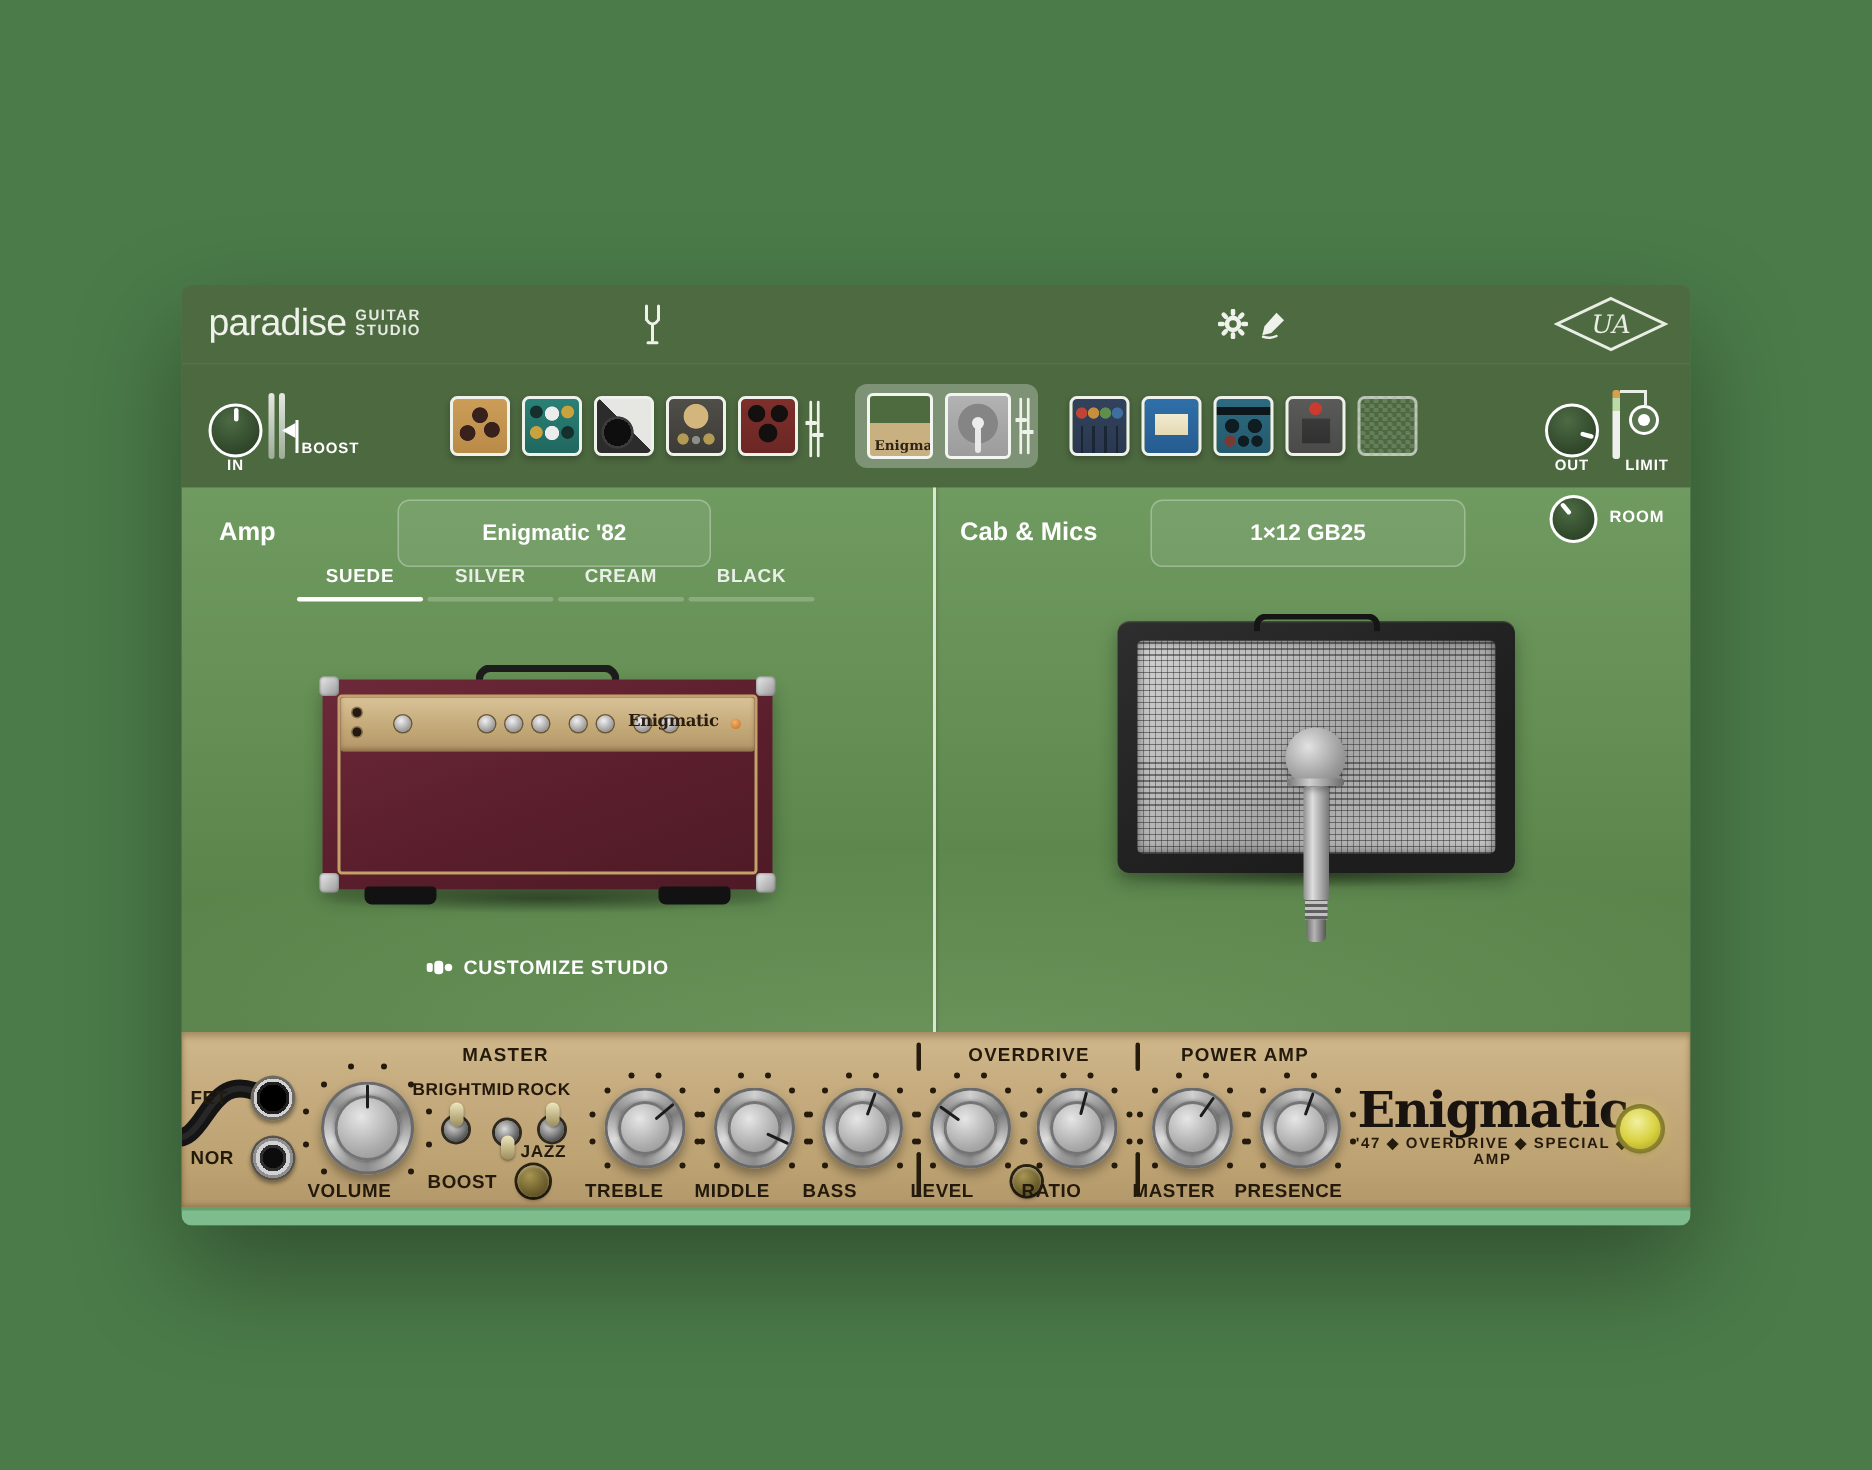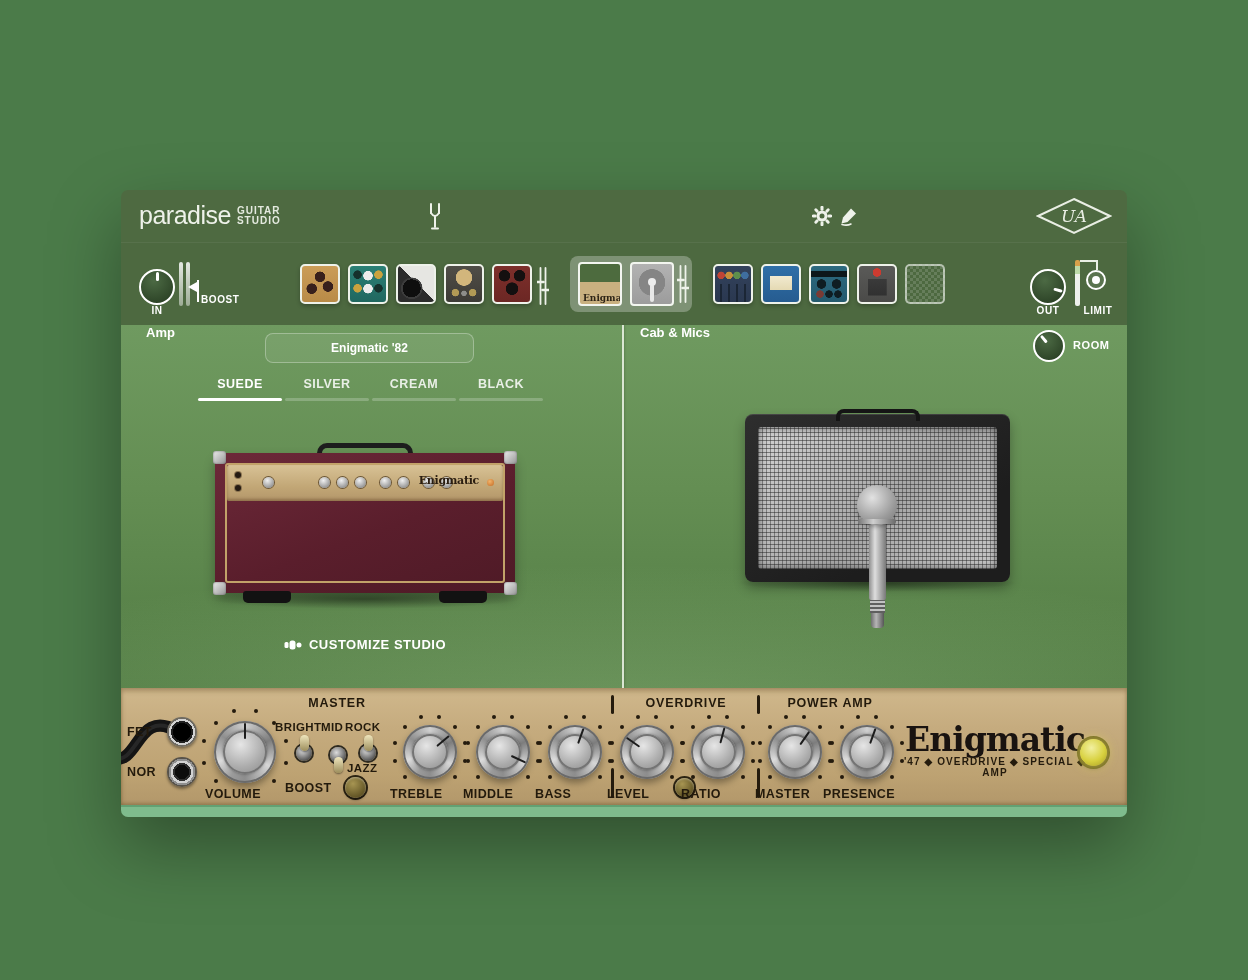--- a/index.html
+++ b/index.html
@@ -49,22 +49,22 @@
   .r4{background:radial-gradient(circle at 50% 18%,#cc3b30 0 4px,transparent 4.5px),linear-gradient(#3a3a3a,#313131) 50% 68%/52% 46% no-repeat,linear-gradient(#5a5a58,#4a4a48);}
   .r5{border:2px solid rgba(248,250,246,.6);background:repeating-conic-gradient(rgba(255,255,255,.14) 0% 25%,transparent 0% 50%);background-size:6px 6px;box-shadow:none;}
   .amp-slot{background:linear-gradient(#4d6b3e 0 45%,#c9b080 45%);}
   .amp-slot span{position:absolute;left:3px;bottom:1px;font-family:"DejaVu Serif",serif;font-weight:700;font-size:9px;color:#2e2416;white-space:nowrap;}
   .cab-slot{background:radial-gradient(circle at 50% 46%,#858585 0 13px,transparent 13.5px),linear-gradient(#b2b2b2,#9c9c9c);}
   .cab-slot::before{content:'';position:absolute;left:50%;top:20px;width:4px;height:18px;margin-left:-2px;background:#e8e8e8;border-radius:2px;}
   .cab-slot::after{content:'';position:absolute;left:50%;top:14px;width:8px;height:8px;margin-left:-4px;border-radius:50%;background:#ececec;}
   
   .main{position:absolute;left:0;top:135px;width:100%;height:363px;background:radial-gradient(130% 70% at 50% 108%,rgba(196,233,175,.25),transparent 60%),linear-gradient(180deg,#6f9a60 0%,#648e53 45%,#527c44 100%);}
   .vdivider{position:absolute;left:501px;top:0;width:1.5px;height:363px;background:rgba(238,244,233,.85);box-shadow:1px 0 2px rgba(0,0,0,.15);}
-  .sect-title{position:absolute;color:#fff;font-size:13px;font-weight:700;top:0;}
-  .dropdown{position:absolute;top:8px;height:30px;border:1px solid rgba(255,255,255,.3);background:rgba(255,255,255,.07);border-radius:8px;display:flex;align-items:center;justify-content:center;color:#fff;font-size:12px;font-weight:600;cursor:pointer;box-sizing:border-box;}
+  .sect-title{position:absolute;color:#fff;font-size:17px;font-weight:700;top:20px;}
+  .dropdown{position:absolute;top:8px;height:45px;border:1px solid rgba(255,255,255,.3);background:rgba(255,255,255,.07);border-radius:8px;display:flex;align-items:center;justify-content:center;color:#fff;font-size:15px;font-weight:600;cursor:pointer;box-sizing:border-box;}
   .tab{position:absolute;top:52px;width:84px;text-align:center;color:rgba(255,255,255,.85);font-size:12.5px;font-weight:700;letter-spacing:.5px;cursor:pointer;}
   .tab::after{content:'';position:absolute;left:0;right:0;top:21px;height:3px;border-radius:2px;background:rgba(255,255,255,.22);}
   .tab.active{color:#fff;}
   .tab.active::after{background:#fff;}
   .roomknob{position:absolute;left:912px;top:5px;width:32px;height:32px;}
   .roomlabel{position:absolute;left:952px;top:14px;color:#fff;font-size:11px;font-weight:700;letter-spacing:.6px;}
   .customize{position:absolute;left:94px;top:312px;width:300px;display:flex;align-items:center;justify-content:center;gap:7px;color:#fff;font-size:13px;font-weight:700;letter-spacing:.5px;cursor:pointer;}
   
   .ampgfx{position:absolute;left:94px;top:118px;width:300px;height:164px;}
   .amp-handle{position:absolute;left:50%;top:0;width:96px;height:16px;margin-left:-48px;border:5px solid #1d1d1d;border-bottom:none;border-radius:10px 10px 0 0;box-sizing:border-box;}
@@ -266,20 +266,21 @@
       <div class="customize">
         <svg width="18" height="12" viewBox="0 0 18 12" fill="#fff">
           <rect x="0.5" y="3" width="4" height="6" rx="1.5"></rect>
             <rect x="5.5" y="1.5" width="6" height="9" rx="2.5"></rect>
             <rect x="12.5" y="3.5" width="5" height="5" rx="2.5"></rect>
         </svg>
         <span>CUSTOMIZE STUDIO</span>
       </div>
 
       <div class="sect-title" style="left:519px;">Cab &amp; Mics</div>
+      <div class="dropdown" style="left:646px;width:210px;">1×12 GB25</div>
       <div class="ioknob roomknob" style="--angle: -40deg;">
           <div class="ptr"></div>
         </div>
       <div class="roomlabel">ROOM</div>
 
       <div class="cabgfx">
         <div class="gshadow" style="left:-8px;top:166px;width:281px;height:18px;"></div>
         <div class="cab-box">
           <div class="cab-handle"></div>
           <div class="cab-grill"></div>

